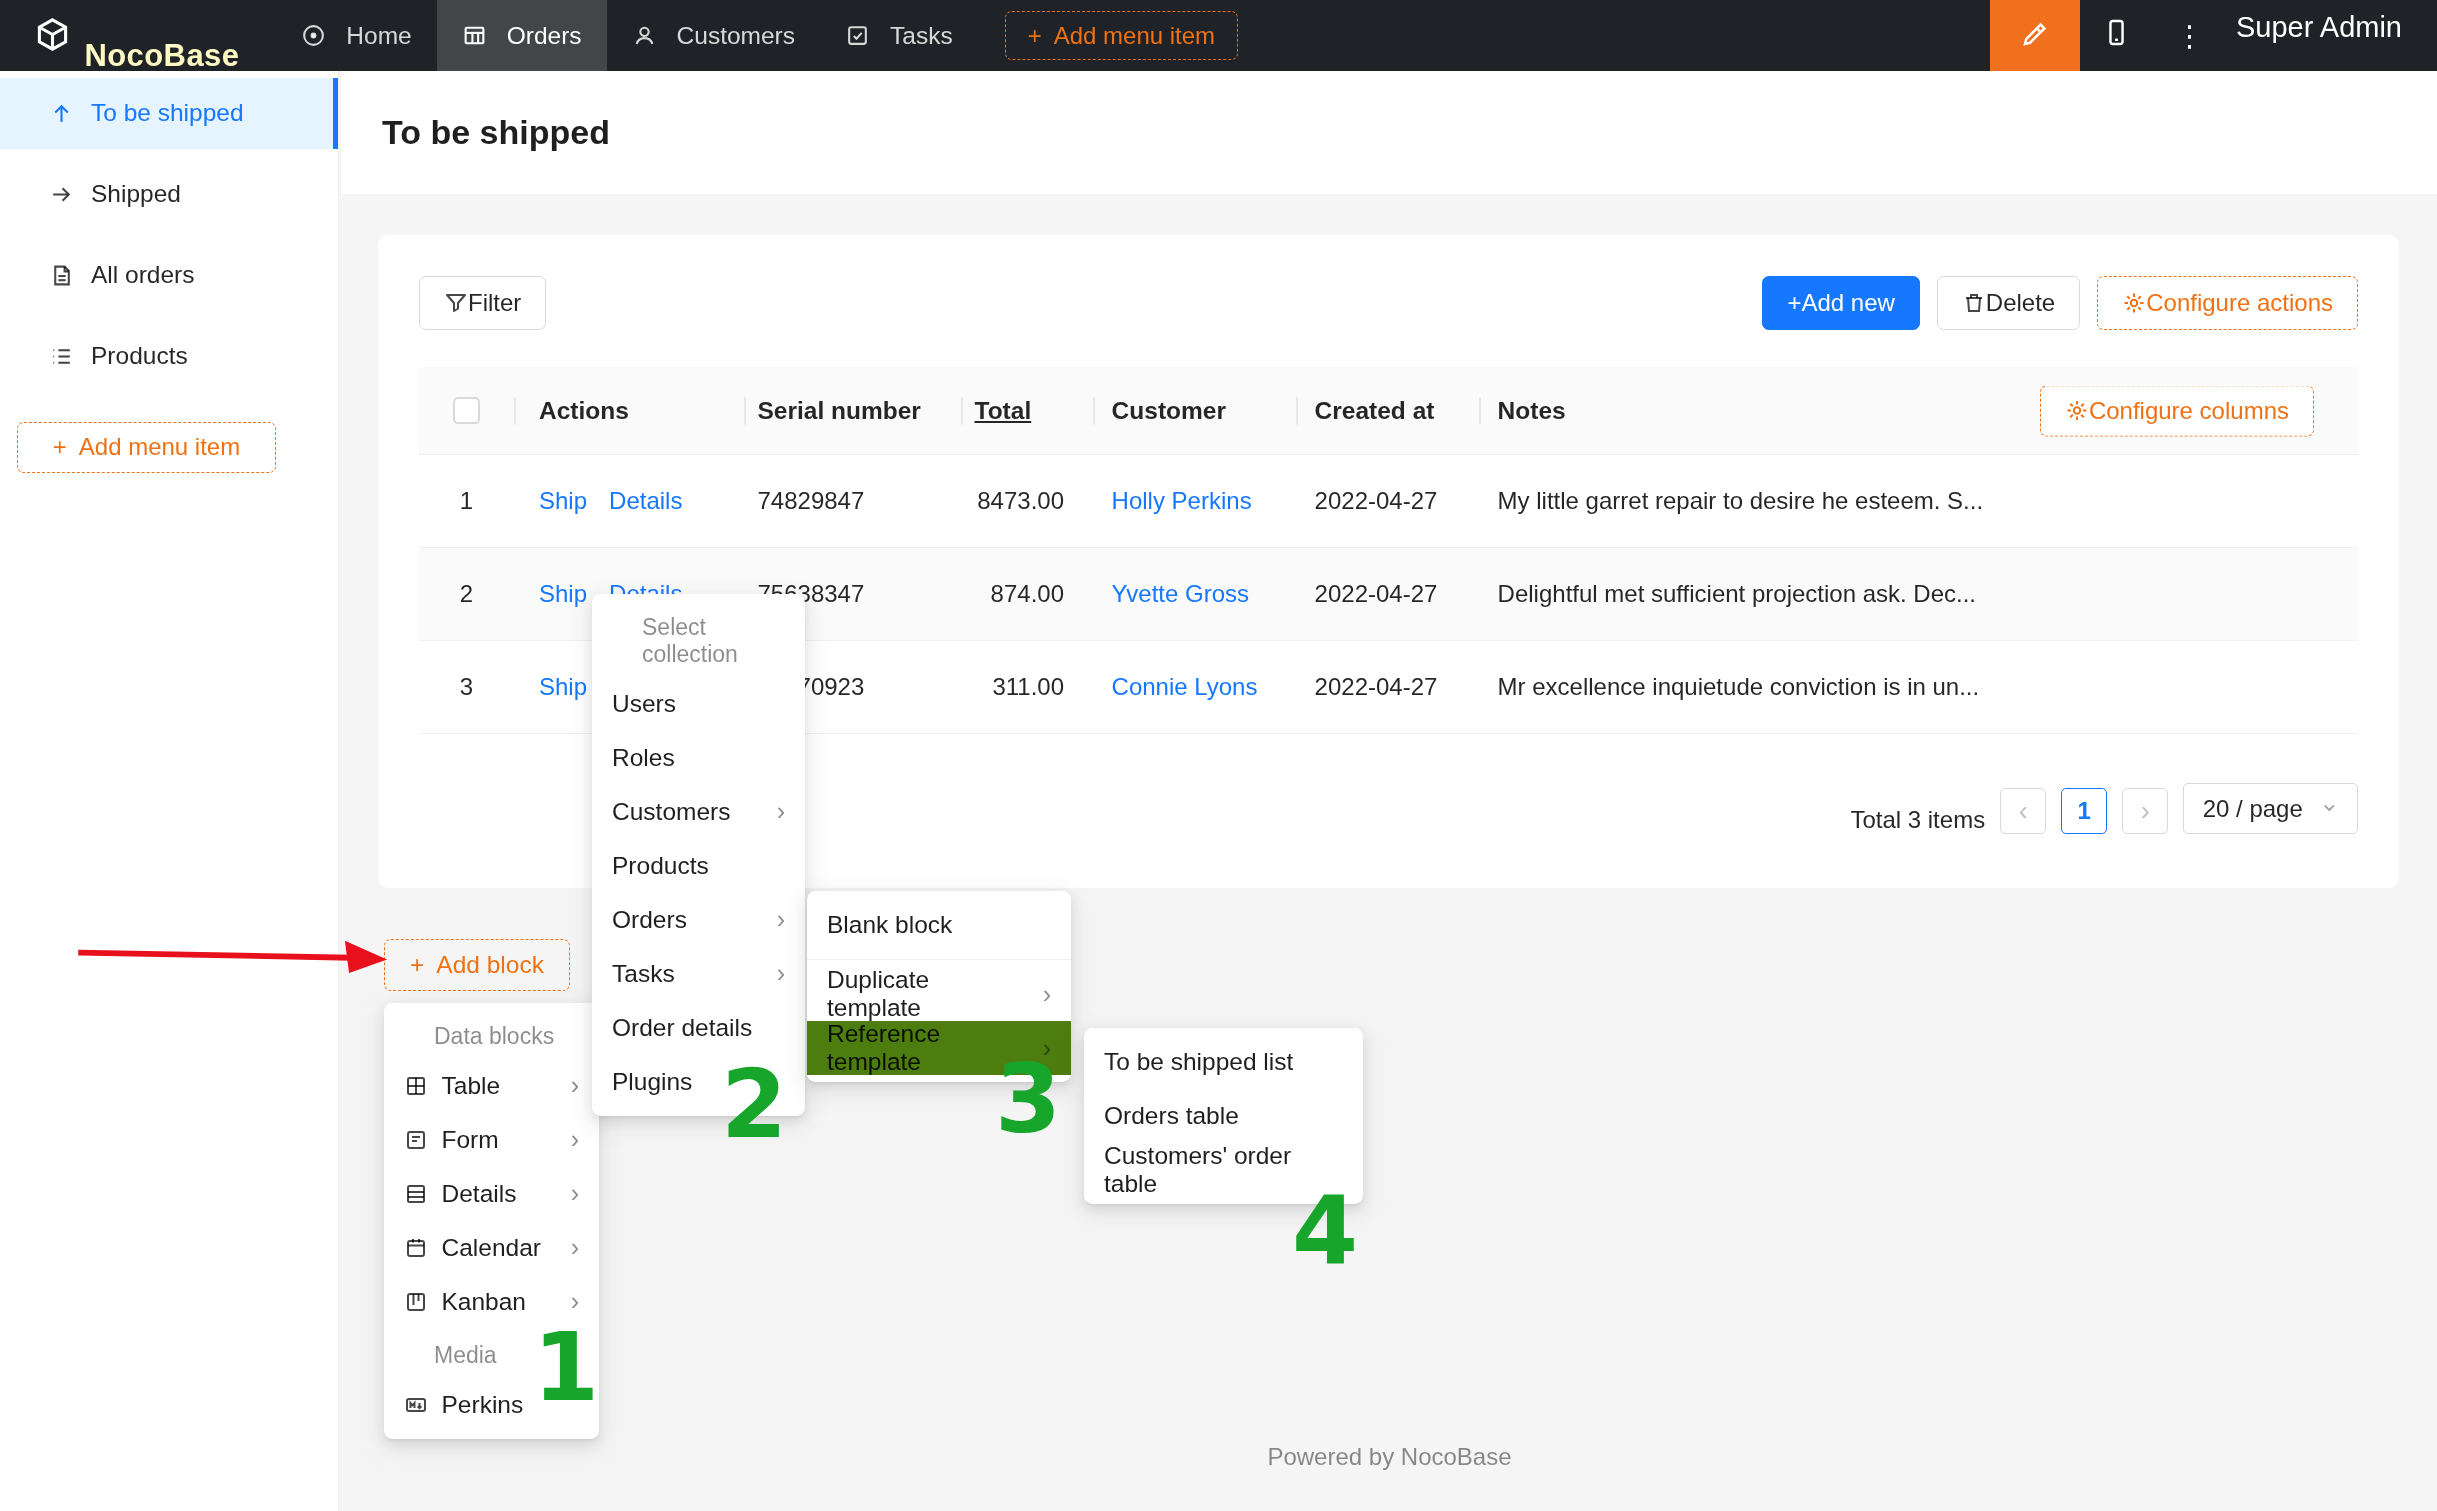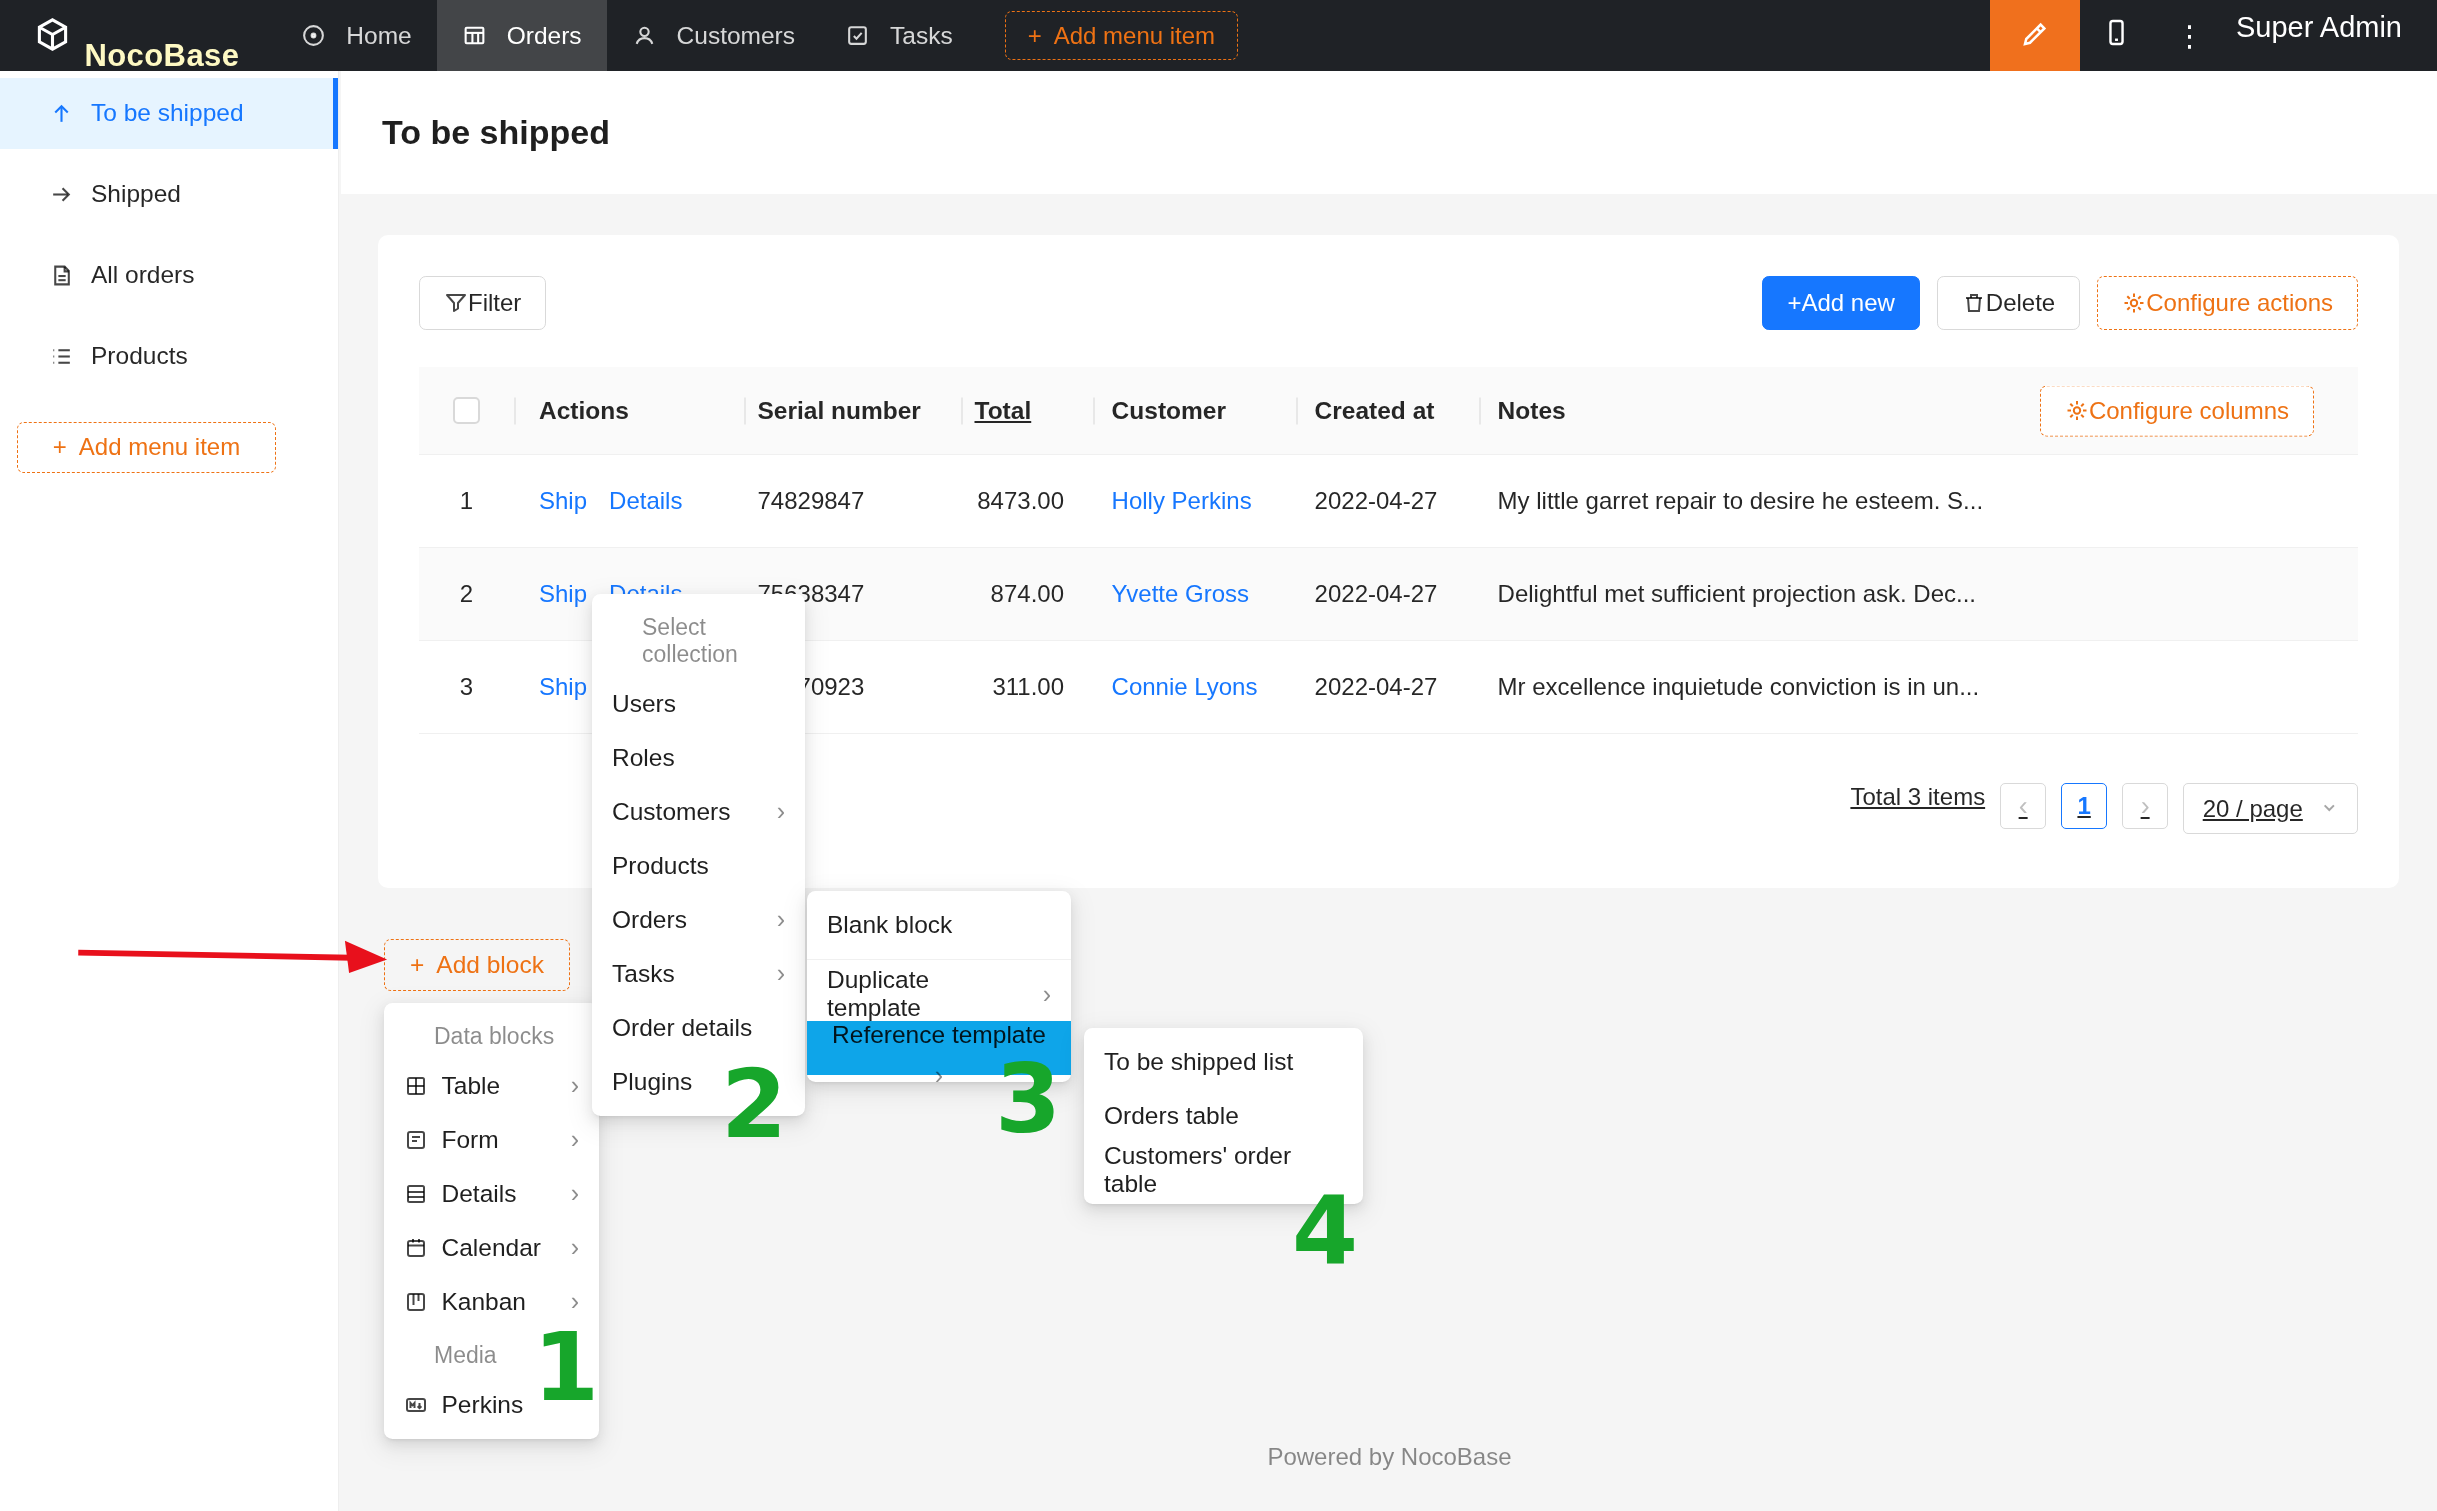--- a/index.html
+++ b/index.html
@@ -51,36 +51,36 @@
   .c-serial{padding-left:13.5px;}
   .c-total{padding-right:29px;text-align:right;}
   .h-total{padding-left:13.5px;text-decoration:underline;}
   .c-customer,.c-created,.c-notes{padding-left:18.6px;}
   .c-notes{white-space:nowrap;overflow:hidden;text-overflow:ellipsis;padding-right:13.5px;}
   .link{color:#1677ff;cursor:pointer;text-decoration:none;}
   .checkbox{width:27px;height:27px;border:2.5px solid #d9d9d9;border-radius:5px;background:#fff;display:inline-block;cursor:pointer;}
   .cfg-cols{position:absolute;right:44px;top:50%;transform:translateY(-50%);font-weight:400;height:51px;}
 
   
-  .pagination{margin-top:49px;display:flex;align-items:flex-start;justify-content:flex-end;gap:15px;font-size:24px;text-decoration:underline;}
+  .pagination{margin-top:49px;display:flex;align-items:flex-end;justify-content:flex-end;gap:15px;font-size:24px;}
   .pg-box{min-width:46px;height:46px;border:1.7px solid #d9d9d9;border-radius:5px;display:flex;align-items:center;justify-content:center;background:#fff;cursor:pointer;}
   .pg-active{border-color:#1677ff;color:#1677ff;font-weight:600;}
   .pg-arrow{color:#bfbfbf;font-size:27px;line-height:1;}
   .pg-select{height:51px;border:1.7px solid #d9d9d9;border-radius:5px;display:flex;align-items:center;gap:17px;padding:0 18.6px;background:#fff;cursor:pointer;}
   .pg-caret{color:rgba(0,0,0,0.35);}
 
   
   .add-block{position:absolute;left:384px;top:939px;height:52px;padding:0 25px;font-size:24.5px;z-index:6;}
 
   
   .menu{position:absolute;background:#fff;border-radius:8.5px;padding:6.8px 0;font-size:24.5px;color:rgba(0,0,0,0.88);
         box-shadow:0 5px 13.5px rgba(0,0,0,0.09),0 2.5px 5px -3.4px rgba(0,0,0,0.12),0 7.6px 24px 6.8px rgba(0,0,0,0.05);}
   .m-label{padding:13.5px 22px 8.5px;color:rgba(0,0,0,0.45);font-size:23px;margin-left:28px;}
   .m-item{height:54px;display:flex;align-items:center;padding:0 20px;gap:13.5px;cursor:pointer;}
-  .m-item.active{background:#0ea5e9;flex-direction:column;}
+  .m-item.active{background:#4d7c0f;}
   .grow{flex:1;}
   .chev{color:rgba(0,0,0,0.45);font-size:25px;line-height:1;}
   .m-icon{display:flex;color:rgba(0,0,0,0.72);}
   .menu-divider{height:1.7px;background:#f0f0f0;margin:6.8px 0;}
   .menu-blocks{left:384px;top:1003px;width:215px;z-index:31;}
   .menu-collections{left:592px;top:594px;width:213px;z-index:31;}
   .menu-options{left:807px;top:891px;width:264px;z-index:32;}
   .menu-templates{left:1084px;top:1028px;width:279px;z-index:33;}
 
   

